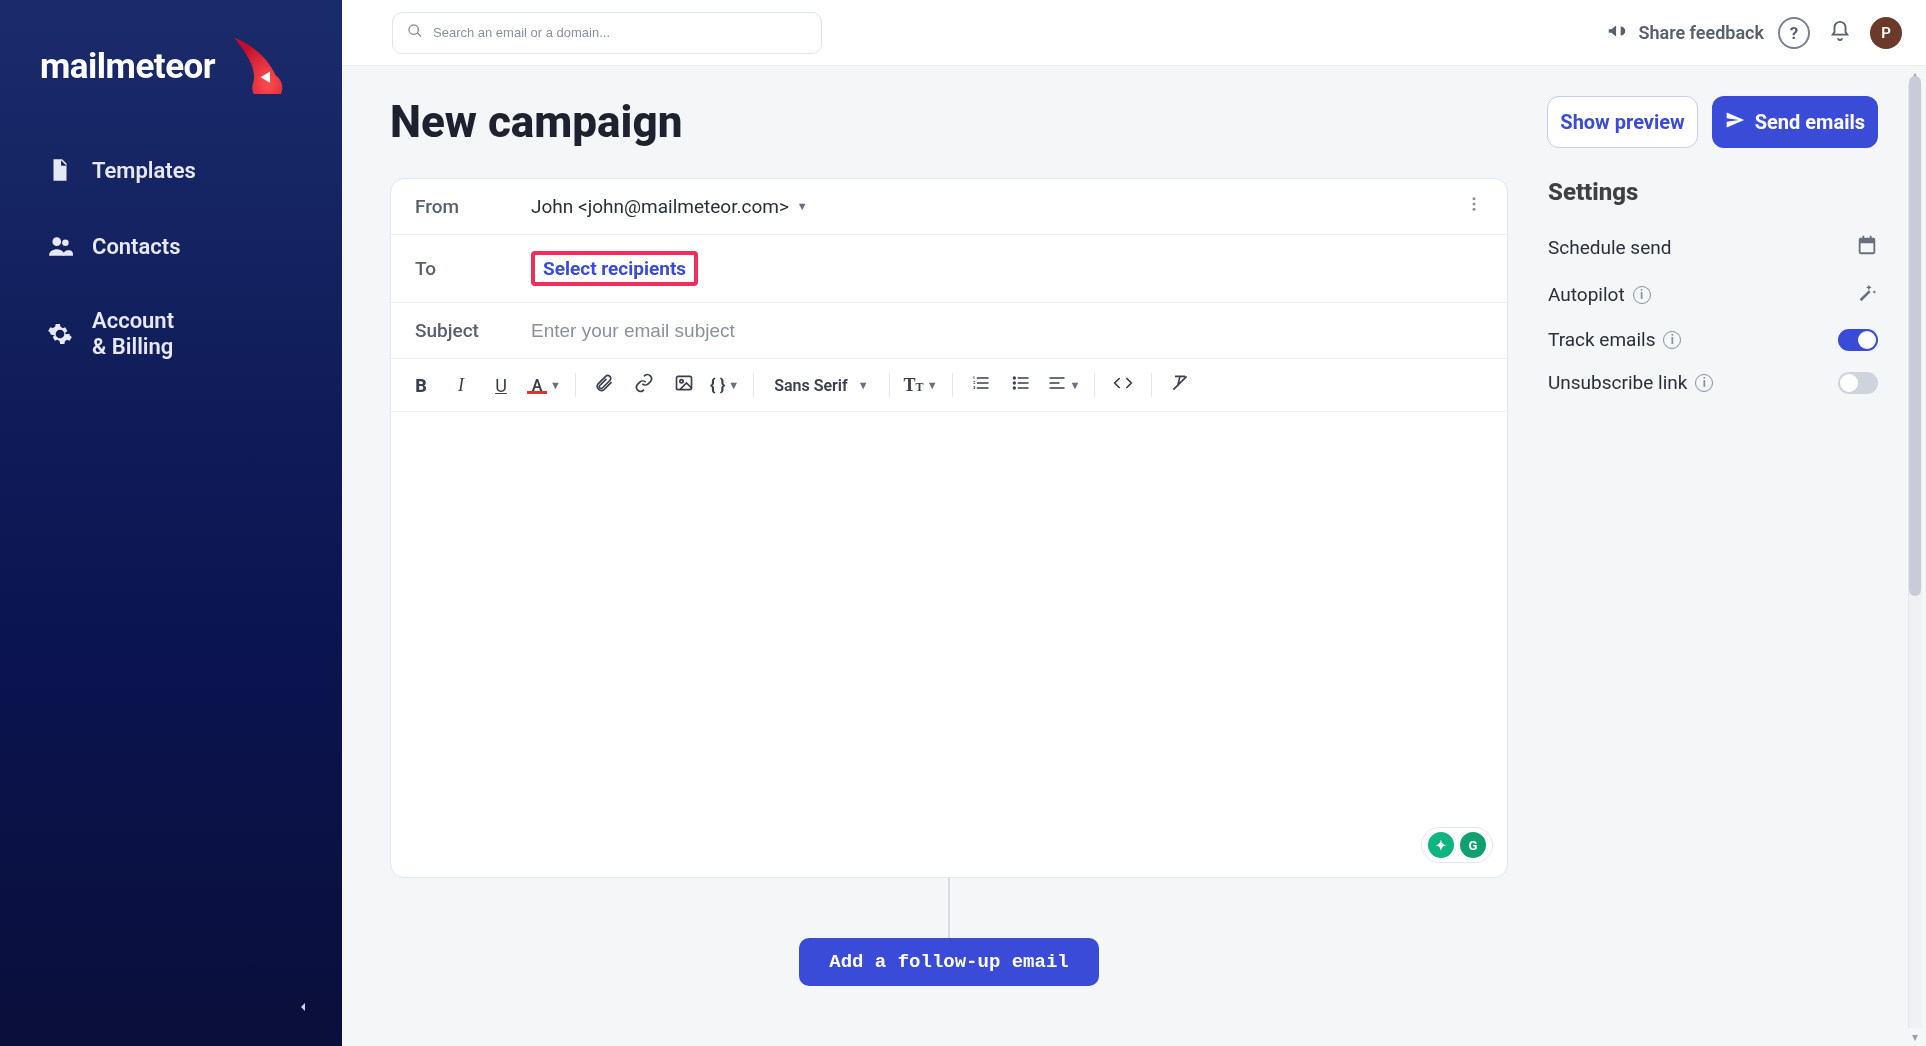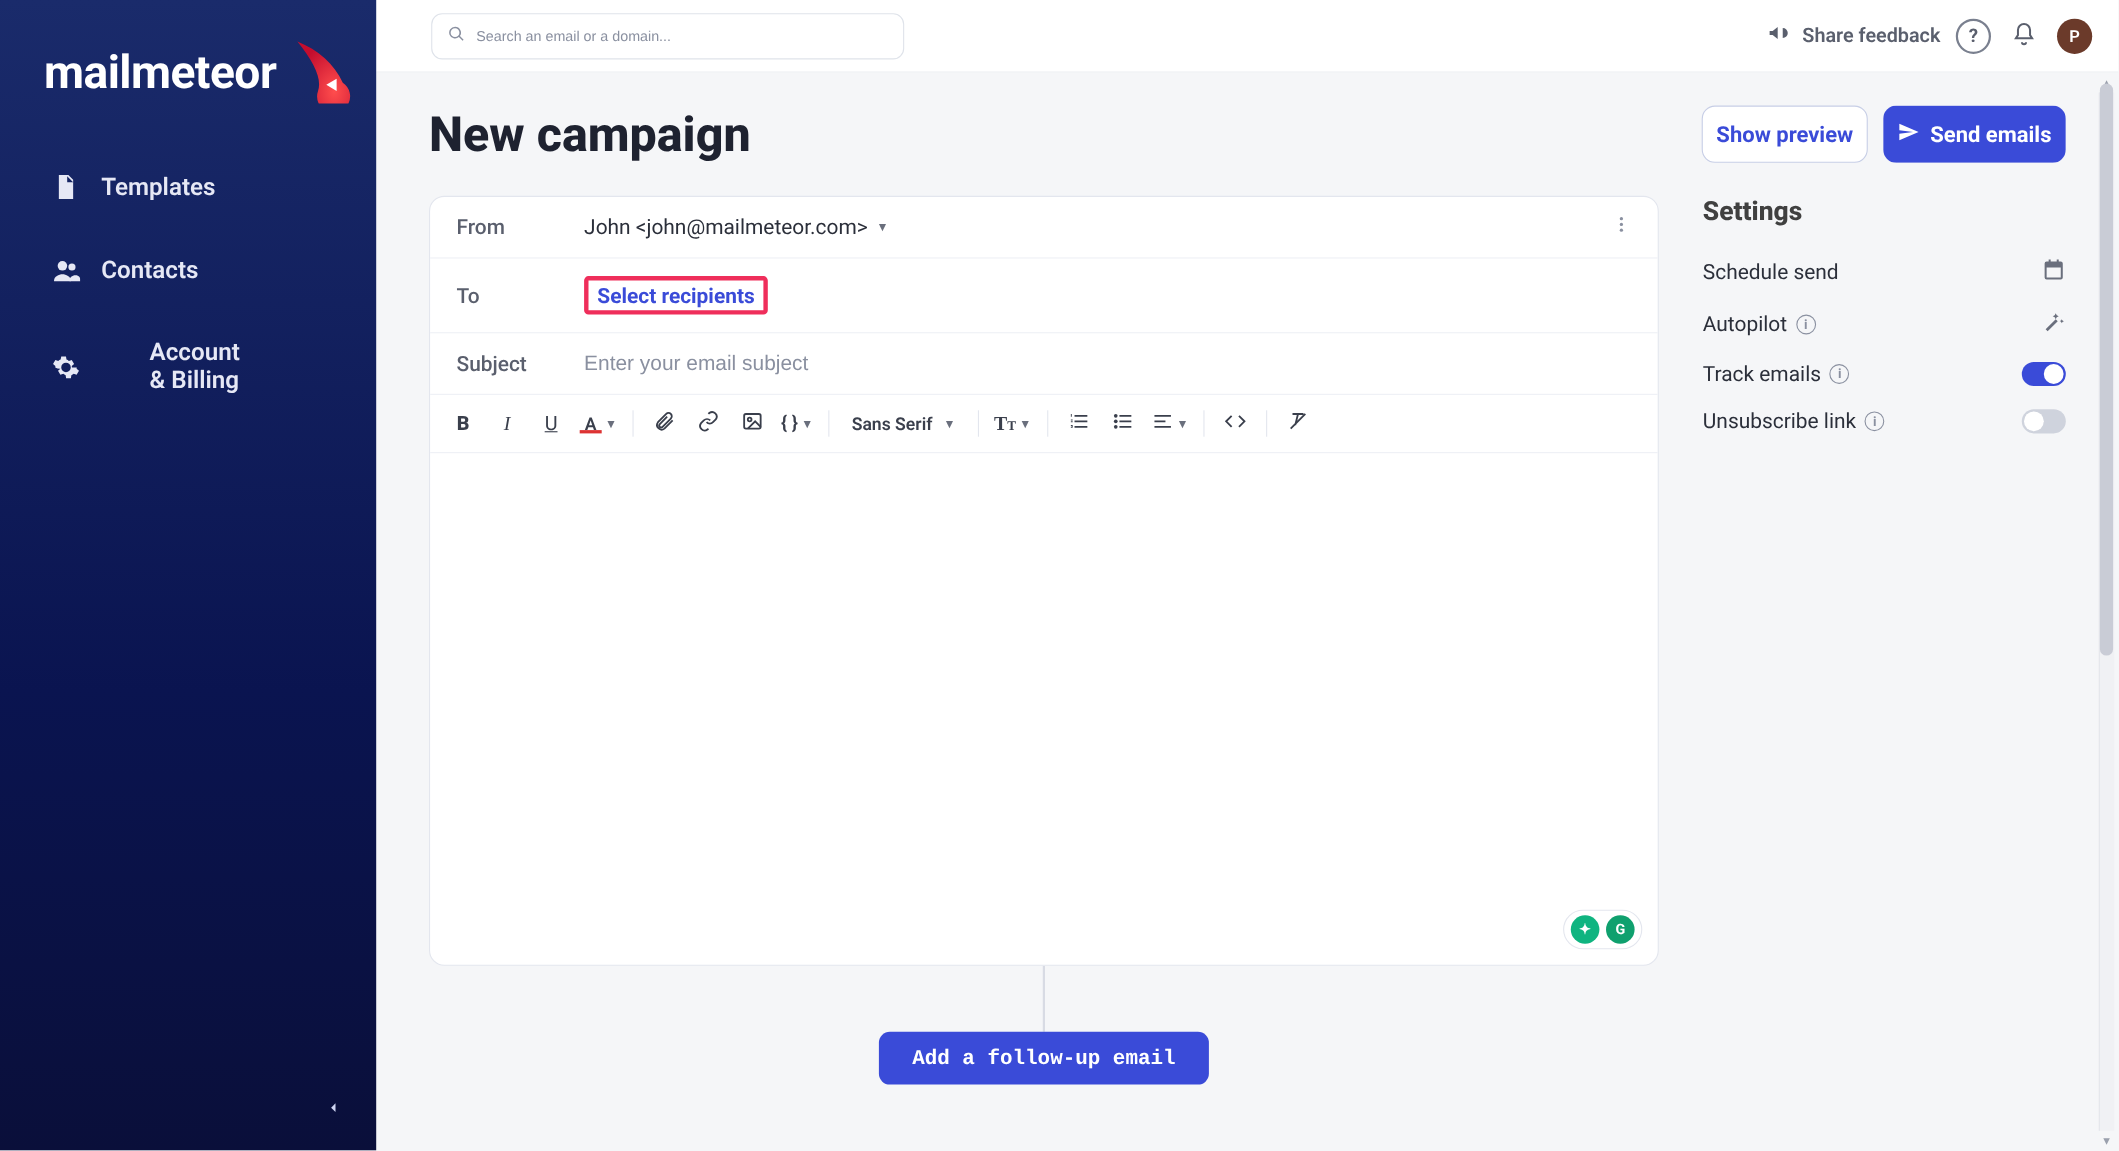--- a/index.html
+++ b/index.html
@@ -23,21 +23,21 @@
     padding: 24px 20px;
     position: relative;
   }
   .logo-wrap {
     display: flex;
     align-items: center;
     gap: 10px;
     padding: 10px 20px 30px 20px;
   }
   .logo-text {
-    font-size: 42px;
+    font-size: 35px;
     font-weight: 700;
     color: #fff;
     letter-spacing: -0.5px;
   }
   .logo-icon svg { width: 60px; height: 60px; }
 
   .nav-list { display: flex; flex-direction: column; gap: 8px; margin-top: 8px;}
   .nav-item {
     display: flex; align-items: center; gap: 18px;
     padding: 20px 26px;
@@ -252,21 +252,21 @@
           </svg>
       </span>
       <span>Contacts</span>
     </div>
     <div class="nav-item">
       <span class="nav-icon">
         <svg viewBox="0 0 24 24">
             <path d="M12 8a4 4 0 100 8 4 4 0 000-8zm9 4a7 7 0 01-.1 1.2l2 1.6-2 3.4-2.4-.8a7 7 0 01-2 1.2l-.4 2.6h-4l-.4-2.6a7 7 0 01-2-1.2l-2.4.8-2-3.4 2-1.6A7 7 0 013 12a7 7 0 01.1-1.2l-2-1.6 2-3.4 2.4.8a7 7 0 012-1.2L8 2.8h4l.4 2.6a7 7 0 012 1.2l2.4-.8 2 3.4-2 1.6c.1.4.2.8.2 1.2z"></path>
           </svg>
       </span>
-      <span class="nav-label-multi" style="white-space:pre-line;margin-left:44px;">Account
+      <span class="nav-label-multi" style="white-space:pre-line;">Account
 &amp; Billing</span>
     </div>
   </nav>
 
   <div class="collapse-btn">
     <span>
       <svg width="16" height="16" viewBox="0 0 24 24" fill="currentColor">
           <path d="M15 6l-6 6 6 6z"></path>
         </svg>
     </span>

